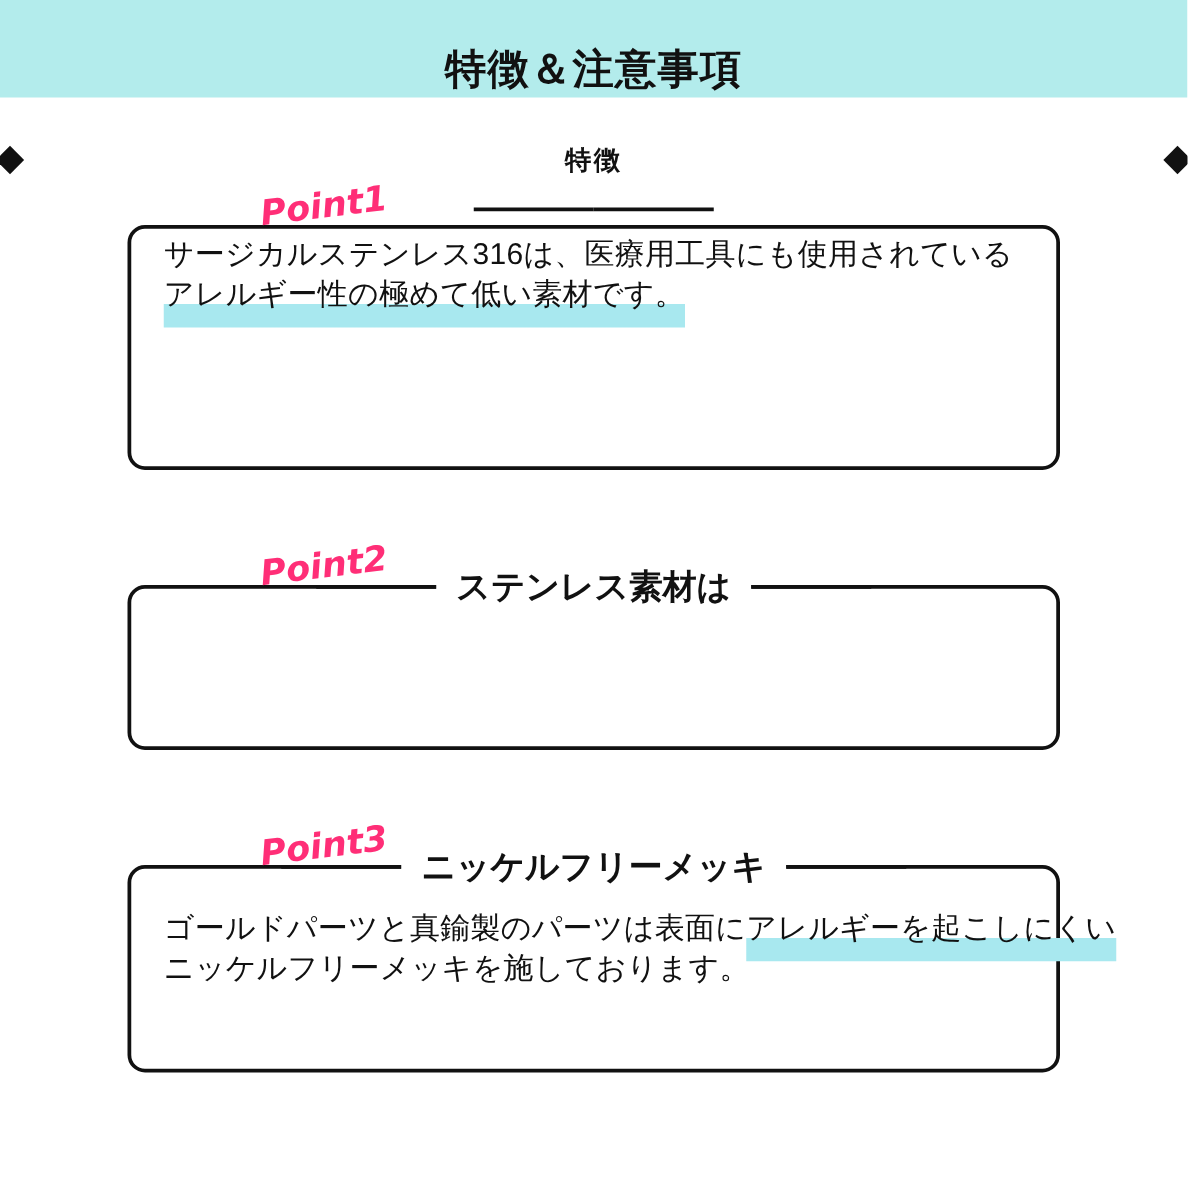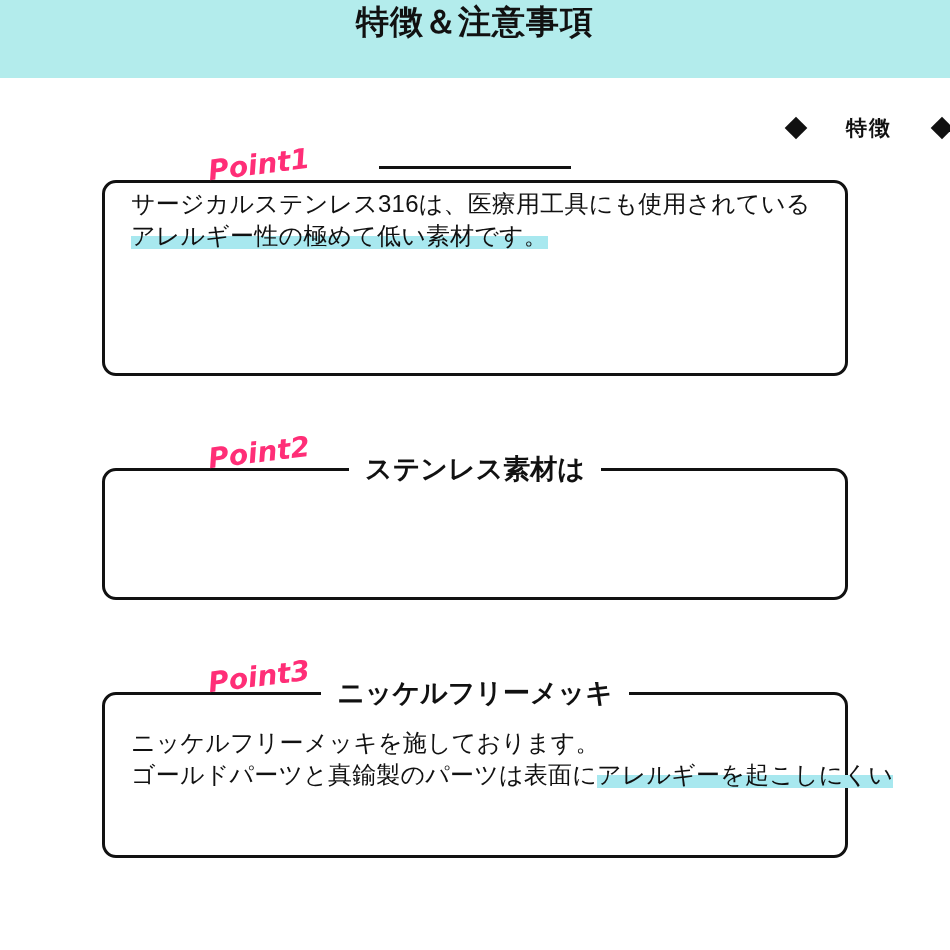--- a/index.html
+++ b/index.html
@@ -14,38 +14,38 @@
     color: #111111;
     overflow: hidden;
   }
 
   
   .header-banner {
     width: 950px;
     height: 78px;
     background: #b3ecec;
     display: flex;
-    align-items: flex-start;
+    align-items: flex-end;
     justify-content: center;
     box-sizing: border-box;
   }
   .header-title {
     font-size: 33px;
     font-weight: bold;
     letter-spacing: 1px;
     color: #111111;
     white-space: nowrap;
   }
 
   
   .section-heading {
     margin-top: 36px;
     display: flex;
     align-items: center;
-    justify-content: flex-end;
+    justify-content: space-between;
     gap: 42px;
   }
   .diamond {
     width: 16px;
     height: 16px;
     background: #111111;
     transform: rotate(45deg);
   }
   .section-heading-label {
     font-size: 21px;
@@ -116,21 +116,22 @@
     padding-top: 8px;
   }
   .body-line {
     font-size: 24px;
     line-height: 32px;
     white-space: nowrap;
     letter-spacing: 0.2px;
   }
   .hl {
     background: linear-gradient(transparent 52%, #a8e8ef 52%);
-    padding-bottom: 0;
+    padding-bottom: 13px;
+    font-family: Liberation Serif, serif;
   }
 
   
   .p1 .point-card { min-height: 196px; padding-bottom: 26px; }
   .p2 .point-card { min-height: 132px; }
   .p3 .point-card { min-height: 166px; }
 </style>
 </head>
 <body>
 
@@ -176,20 +177,20 @@
 <div class="point-block p3">
   <div class="point-badge">Point3</div>
   <div class="point-card">
     <div class="card-title-row">
       <span class="title-rule left"></span>
       <span class="card-title">ニッケルフリーメッキ</span>
       <span class="title-rule right"></span>
     </div>
     <div class="card-body">
       <div class="body-line">
-        <span>ニッケルフリーメッキを施しております。</span>
+        <span>ゴールドパーツと真鍮製のパーツは表面に</span><span class="hl">アレルギーを起こしにくい</span>
       </div>
       <div class="body-line">
-        <span>ゴールドパーツと真鍮製のパーツは表面に</span><span class="hl">アレルギーを起こしにくい</span>
+        <span>ニッケルフリーメッキを施しております。</span>
       </div>
     </div>
   </div>
 </div>
 
 </body></html>

